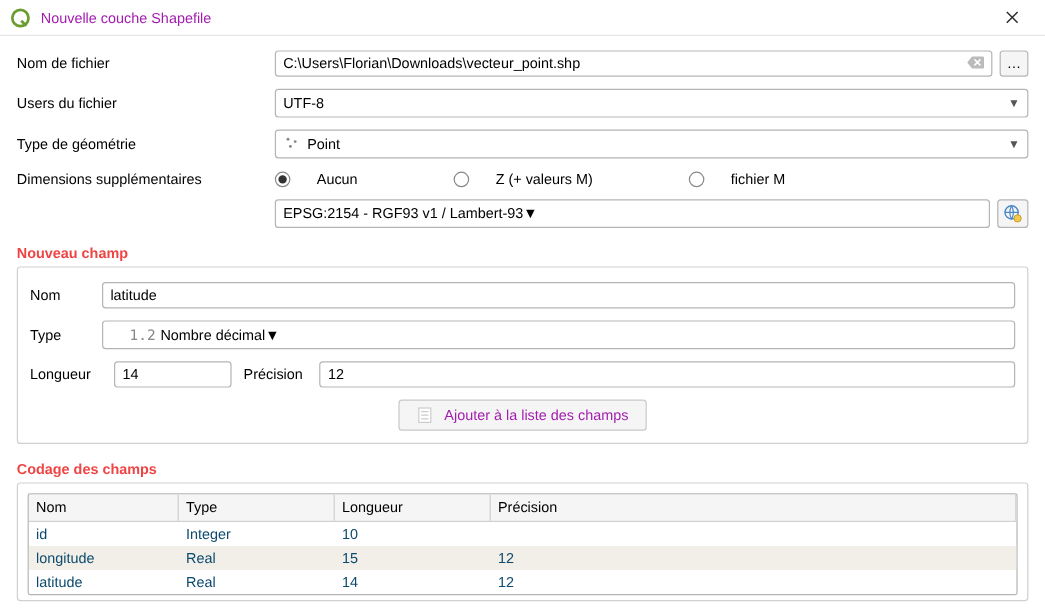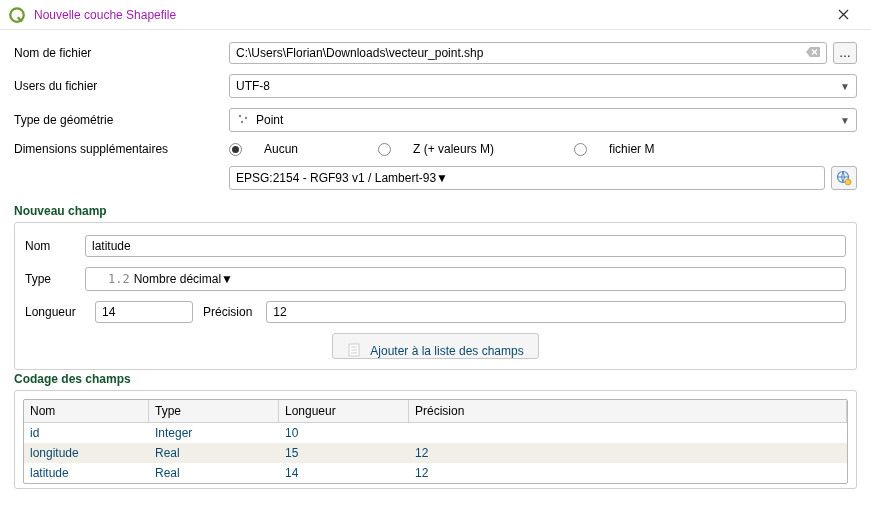--- a/index.html
+++ b/index.html
@@ -19,33 +19,33 @@
 .select .caret { position: absolute; right: 6px; color: #555; font-size: 10px; }
 .select .type-icon { margin-right: 6px; color: #888; }
 .radio-group { flex: 1; display: flex; gap: 80px; align-items: center; }
 .radio-item { display: flex; align-items: center; gap: 22px; cursor: pointer; }
 .radio { width: 13px; height: 13px; border: 1px solid #888; border-radius: 50%; display: flex; align-items: center; justify-content: center; }
 .radio.checked::after { content: ""; width: 7px; height: 7px; background: #333; border-radius: 50%; }
 .crs-row { display: flex; align-items: center; margin-bottom: 14px; }
 .crs-row .spacer { width: 215px; }
 .crs-select { flex: 1; height: 24px; border: 1px solid #b5b5b5; border-radius: 3px; background: #fff; display: flex; align-items: center; padding: 0 6px; position: relative; cursor: pointer; }
 .crs-btn { width: 26px; height: 24px; border: 1px solid #b5b5b5; border-radius: 3px; background: #f5f5f5; margin-left: 6px; display: flex; align-items: center; justify-content: center; cursor: pointer; }
-.section-header { font-weight: bold; color: #14532d; margin-bottom: 4px; }
-.group-box { border: 1px solid #d0d0d0; border-radius: 3px; padding: 12px 10px 10px 10px; margin-bottom: 2px; }
+.section-header { font-weight: bold; color: #ef4444; margin-bottom: 4px; }
+.group-box { border: 1px solid #d0d0d0; border-radius: 3px; padding: 12px 10px 10px 10px; margin-bottom: 14px; }
 .group-box .grow { display: flex; align-items: center; margin-bottom: 10px; }
 .group-box .glabel { width: 60px; color: #000; }
 .ginput { flex: 1; height: 22px; border: 1px solid #b5b5b5; border-radius: 3px; padding: 0 6px; background: #fff; }
 .gselect { flex: 1; height: 24px; border: 1px solid #b5b5b5; border-radius: 3px; background: #fff; display: flex; align-items: center; padding: 0 22px; position: relative; cursor: pointer; }
 .gselect .tnum { color: #888; font-family: monospace; margin-right: 4px; }
 .len-prec { display: flex; align-items: center; gap: 10px; margin-bottom: 10px; }
 .len-prec .glabel2 { color: #000; margin-right: 4px; }
 .short-input { width: 98px; height: 22px; border: 1px solid #b5b5b5; border-radius: 3px; padding: 0 6px; background: #fff; }
 .long-input { flex: 1; height: 22px; border: 1px solid #b5b5b5; border-radius: 3px; padding: 0 6px; background: #fff; }
 .add-btn-row { display: flex; justify-content: center; }
-.add-btn { height: 26px; border: 1px solid #c8c8c8; border-radius: 3px; background: #f5f5f5; padding: 0 14px; display: flex; align-items: flex-end; gap: 7px; color: #0c4a6e; cursor: pointer; }
+.add-btn { height: 26px; border: 1px solid #c8c8c8; border-radius: 3px; background: #f5f5f5; padding: 0 14px; display: flex; align-items: center; gap: 7px; color: #a21caf; cursor: pointer; }
 .table { border: 1px solid #b5b5b5; border-radius: 2px; overflow: hidden; }
 .table-header { display: flex; background: #f5f5f5; border-bottom: 1px solid #d0d0d0; }
 .table-header .th { padding: 4px 6px; border-right: 1px solid #d0d0d0; color: #000; }
 .table-row { display: flex; }
 .table-row.alt { background: #f1efe8; }
 .table-row .td { padding: 2px 6px; color: #0c4a6e; height: 20px; display:flex; align-items:center;}
 .col-name { width: 125px; }
 .col-type { width: 130px; }
 .col-len { width: 130px; }
 .col-prec { flex: 1; }

